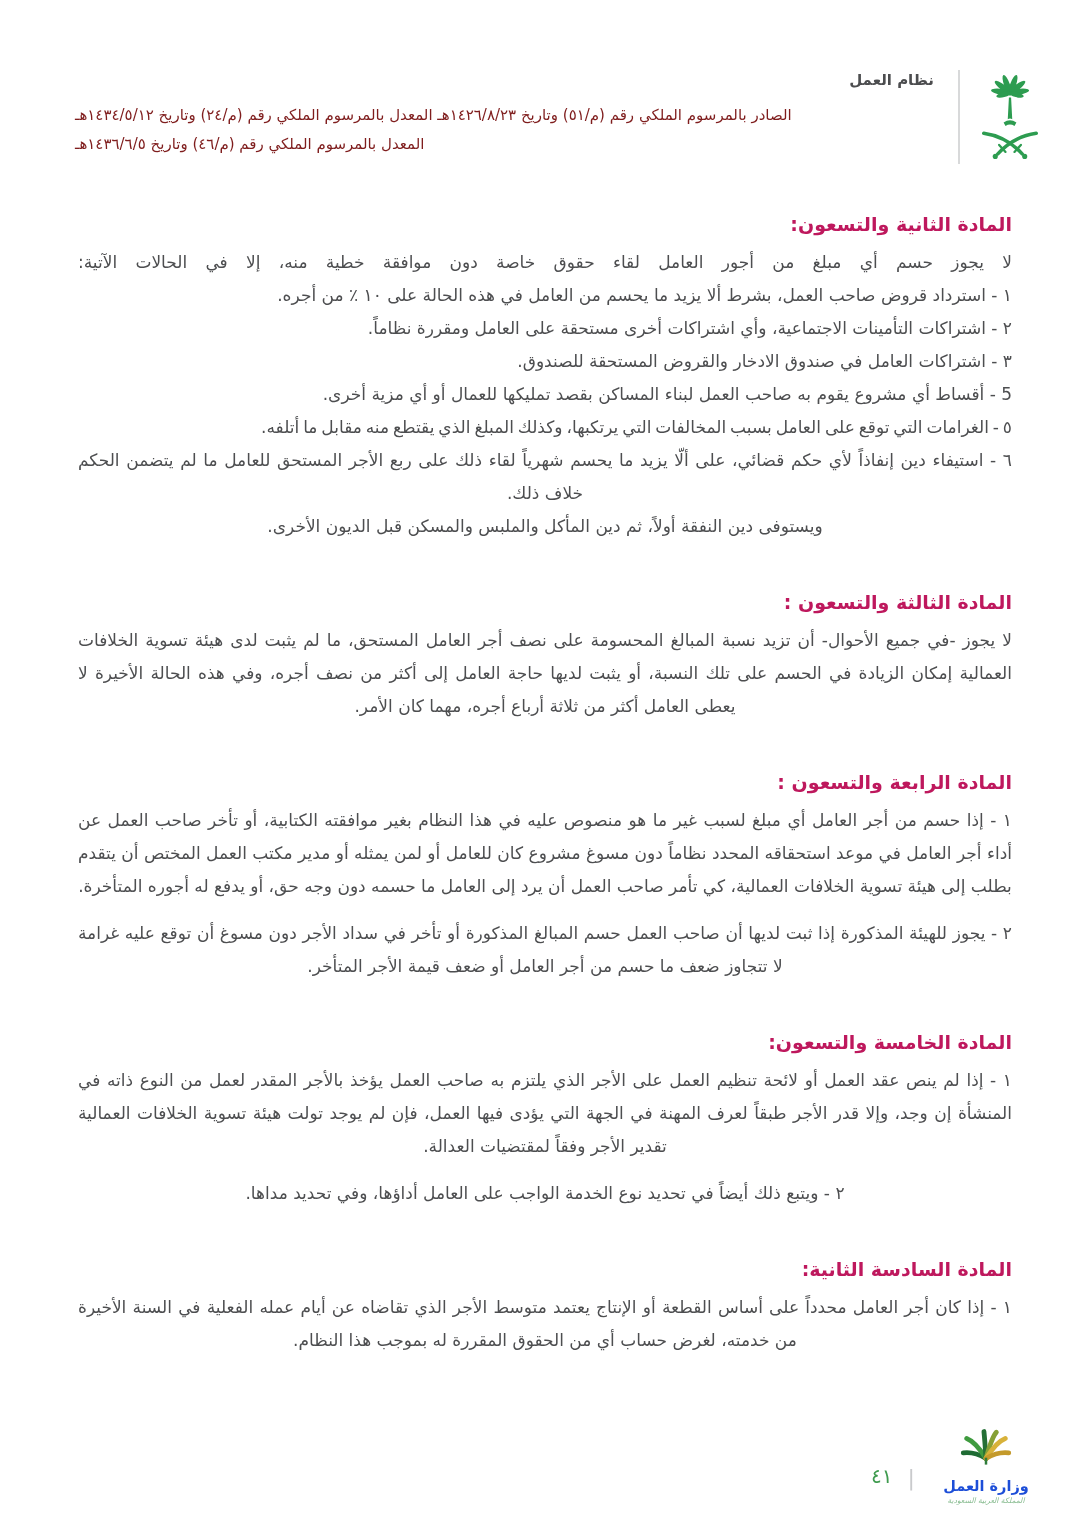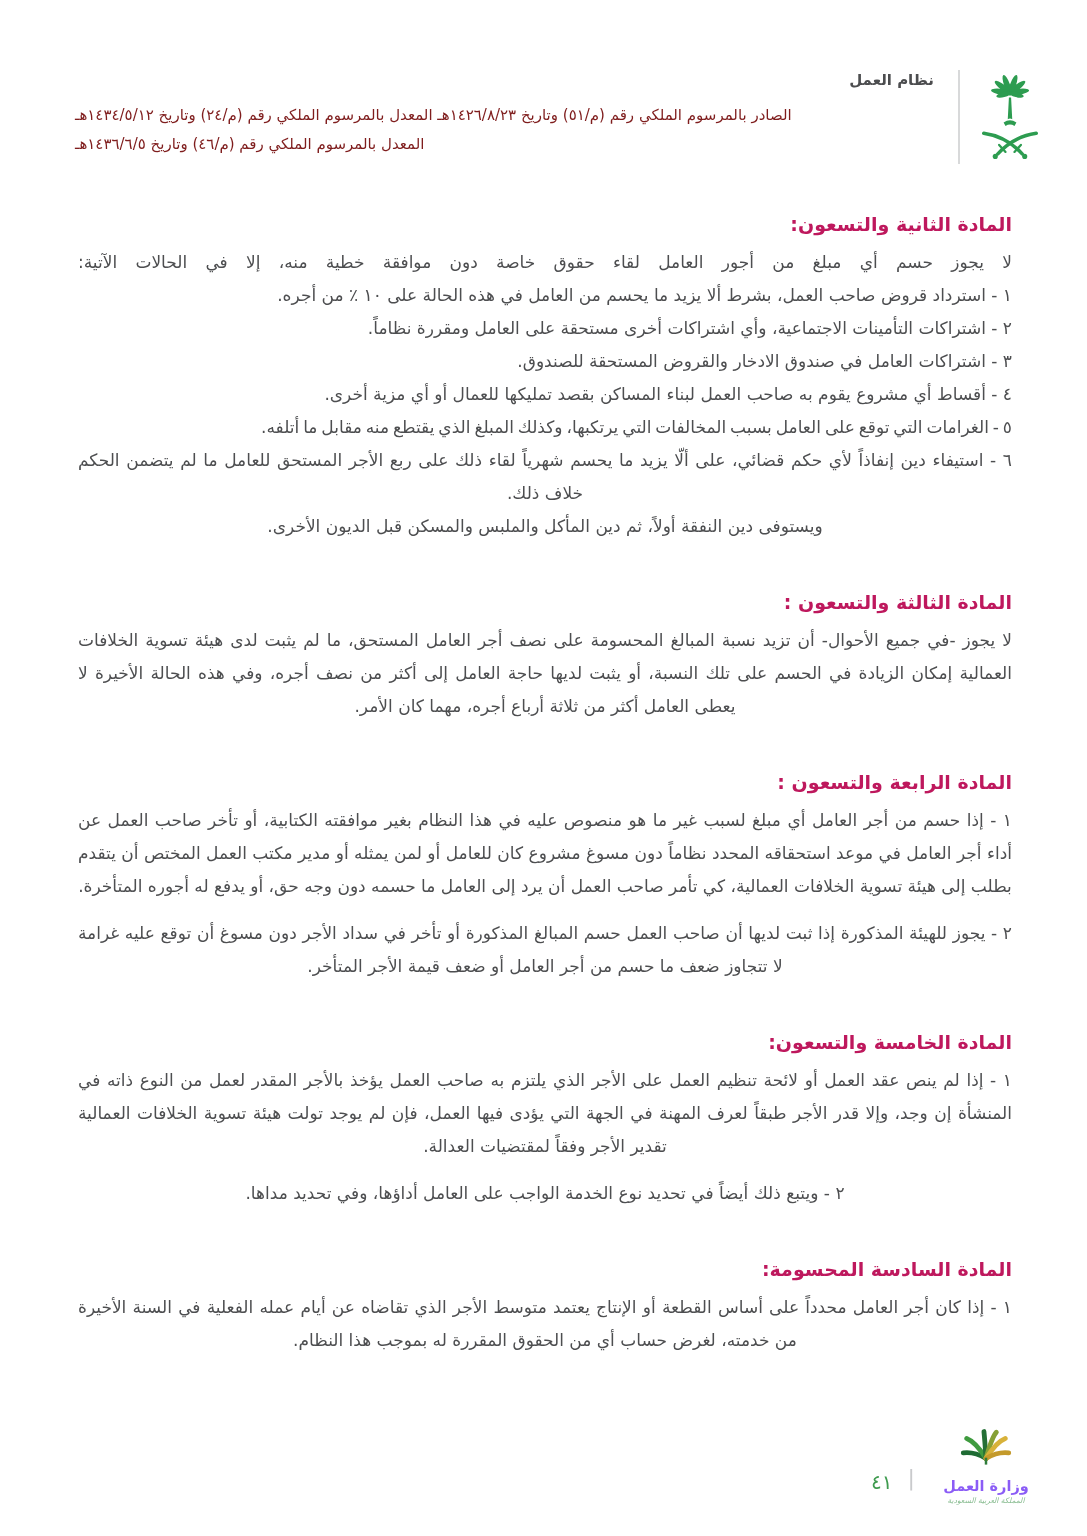--- a/index.html
+++ b/index.html
@@ -47,24 +47,24 @@
   .center      { text-align:center; }
   .tight       { word-spacing:-1.5px; }
   .gap         { margin-top:14px; }
   
   footer {
     position:absolute; bottom:30px; right:0; left:0;
     display:flex; align-items:flex-end;
     padding-right:45px; gap:15px;
   }
   .ministry-logo { display:flex; flex-direction:column; align-items:center; width:112px; }
-  .ministry-name { color:#8b5cf6; font-size:14.5px; font-weight:bold; line-height:18px; margin-top:2px; }
+  .ministry-name { color:#1d4ed8; font-size:14.5px; font-weight:bold; line-height:18px; margin-top:2px; }
   .ministry-sub  { color:#8abd92; font-size:7.5px; line-height:11px;font-style:italic; }
   .footer-sep { color:#c9cacc; font-size:22px; line-height:24px; margin-bottom:16px; }
-  .page-number { color:#3f9b4f; font-size:20px; line-height:24px; margin-bottom:12px; }
+  .page-number { color:#3f9b4f; font-size:20px; line-height:24px; margin-bottom:18px; }
 </style>
 </head>
 <body>
 
 <header class="header">
   <div class="emblem">
     <svg width="64" height="104" viewBox="0 0 100 140" aria-hidden="true">
       <g fill="#2d9c50">
         <g transform="translate(50,31)">
           <ellipse rx="17" ry="4.6" transform="rotate(-8)   translate(13,0)"></ellipse>
@@ -98,21 +98,21 @@
 </header>
 
 <main>
 
   <section class="article">
     <h2 class="article-heading">المادة الثانية والتسعون:</h2>
     <p class="para just-full">لا يجوز حسم أي مبلغ من أجور العامل لقاء حقوق خاصة دون موافقة خطية منه، إلا في الحالات الآتية:</p>
     <p class="para start">١ - استرداد قروض صاحب العمل، بشرط ألا يزيد ما يحسم من العامل في هذه الحالة على ١٠ ٪ من أجره.</p>
     <p class="para start">٢ - اشتراكات التأمينات الاجتماعية، وأي اشتراكات أخرى مستحقة على العامل ومقررة نظاماً.</p>
     <p class="para start">٣ - اشتراكات العامل في صندوق الادخار والقروض المستحقة للصندوق.</p>
-    <p class="para start">٤ - أقساط أي مشروع يقوم به صاحب العمل لبناء المساكن بقصد تمليكها للعمال أو أي مزية أخرى.</p>
+    <p class="para start">5 - أقساط أي مشروع يقوم به صاحب العمل لبناء المساكن بقصد تمليكها للعمال أو أي مزية أخرى.</p>
     <p class="para start tight">٥ - الغرامات التي توقع على العامل بسبب المخالفات التي يرتكبها، وكذلك المبلغ الذي يقتطع منه مقابل ما أتلفه.</p>
     <p class="para just-center">٦ - استيفاء دين إنفاذاً لأي حكم قضائي، على ألّا يزيد ما يحسم شهرياً لقاء ذلك على ربع الأجر المستحق للعامل ما لم يتضمن الحكم خلاف ذلك.</p>
     <p class="para center">ويستوفى دين النفقة أولاً، ثم دين المأكل والملبس والمسكن قبل الديون الأخرى.</p>
   </section>
 
   <section class="article">
     <h2 class="article-heading">المادة الثالثة والتسعون :</h2>
     <p class="para just-center">لا يجوز -في جميع الأحوال- أن تزيد نسبة المبالغ المحسومة على نصف أجر العامل المستحق، ما لم يثبت لدى هيئة تسوية الخلافات العمالية إمكان الزيادة في الحسم على تلك النسبة، أو يثبت لديها حاجة العامل إلى أكثر من نصف أجره، وفي هذه الحالة الأخيرة لا يعطى العامل أكثر من ثلاثة أرباع أجره، مهما كان الأمر.</p>
   </section>
 
@@ -122,21 +122,21 @@
     <p class="para just-center gap">٢ - يجوز للهيئة المذكورة إذا ثبت لديها أن صاحب العمل حسم المبالغ المذكورة أو تأخر في سداد الأجر دون مسوغ أن توقع عليه غرامة لا تتجاوز ضعف ما حسم من أجر العامل أو ضعف قيمة الأجر المتأخر.</p>
   </section>
 
   <section class="article">
     <h2 class="article-heading">المادة الخامسة والتسعون:</h2>
     <p class="para just-center">١ - إذا لم ينص عقد العمل أو لائحة تنظيم العمل على الأجر الذي يلتزم به صاحب العمل يؤخذ بالأجر المقدر لعمل من النوع ذاته في المنشأة إن وجد، وإلا قدر الأجر طبقاً لعرف المهنة في الجهة التي يؤدى فيها العمل، فإن لم يوجد تولت هيئة تسوية الخلافات العمالية تقدير الأجر وفقاً لمقتضيات العدالة.</p>
     <p class="para center gap">٢ - ويتبع ذلك أيضاً في تحديد نوع الخدمة الواجب على العامل أداؤها، وفي تحديد مداها.</p>
   </section>
 
   <section class="article">
-    <h2 class="article-heading">المادة السادسة المحسومة:</h2>
+    <h2 class="article-heading">المادة السادسة الثانية:</h2>
     <p class="para just-center">١ - إذا كان أجر العامل محدداً على أساس القطعة أو الإنتاج يعتمد متوسط الأجر الذي تقاضاه عن أيام عمله الفعلية في السنة الأخيرة من خدمته، لغرض حساب أي من الحقوق المقررة له بموجب هذا النظام.</p>
   </section>
 
 </main>
 
 <footer>
   <div class="ministry-logo">
     <span>
       <svg width="62" height="50" viewBox="0 0 90 64" aria-hidden="true">
         <g fill="none" stroke-linecap="round" stroke-width="7">

